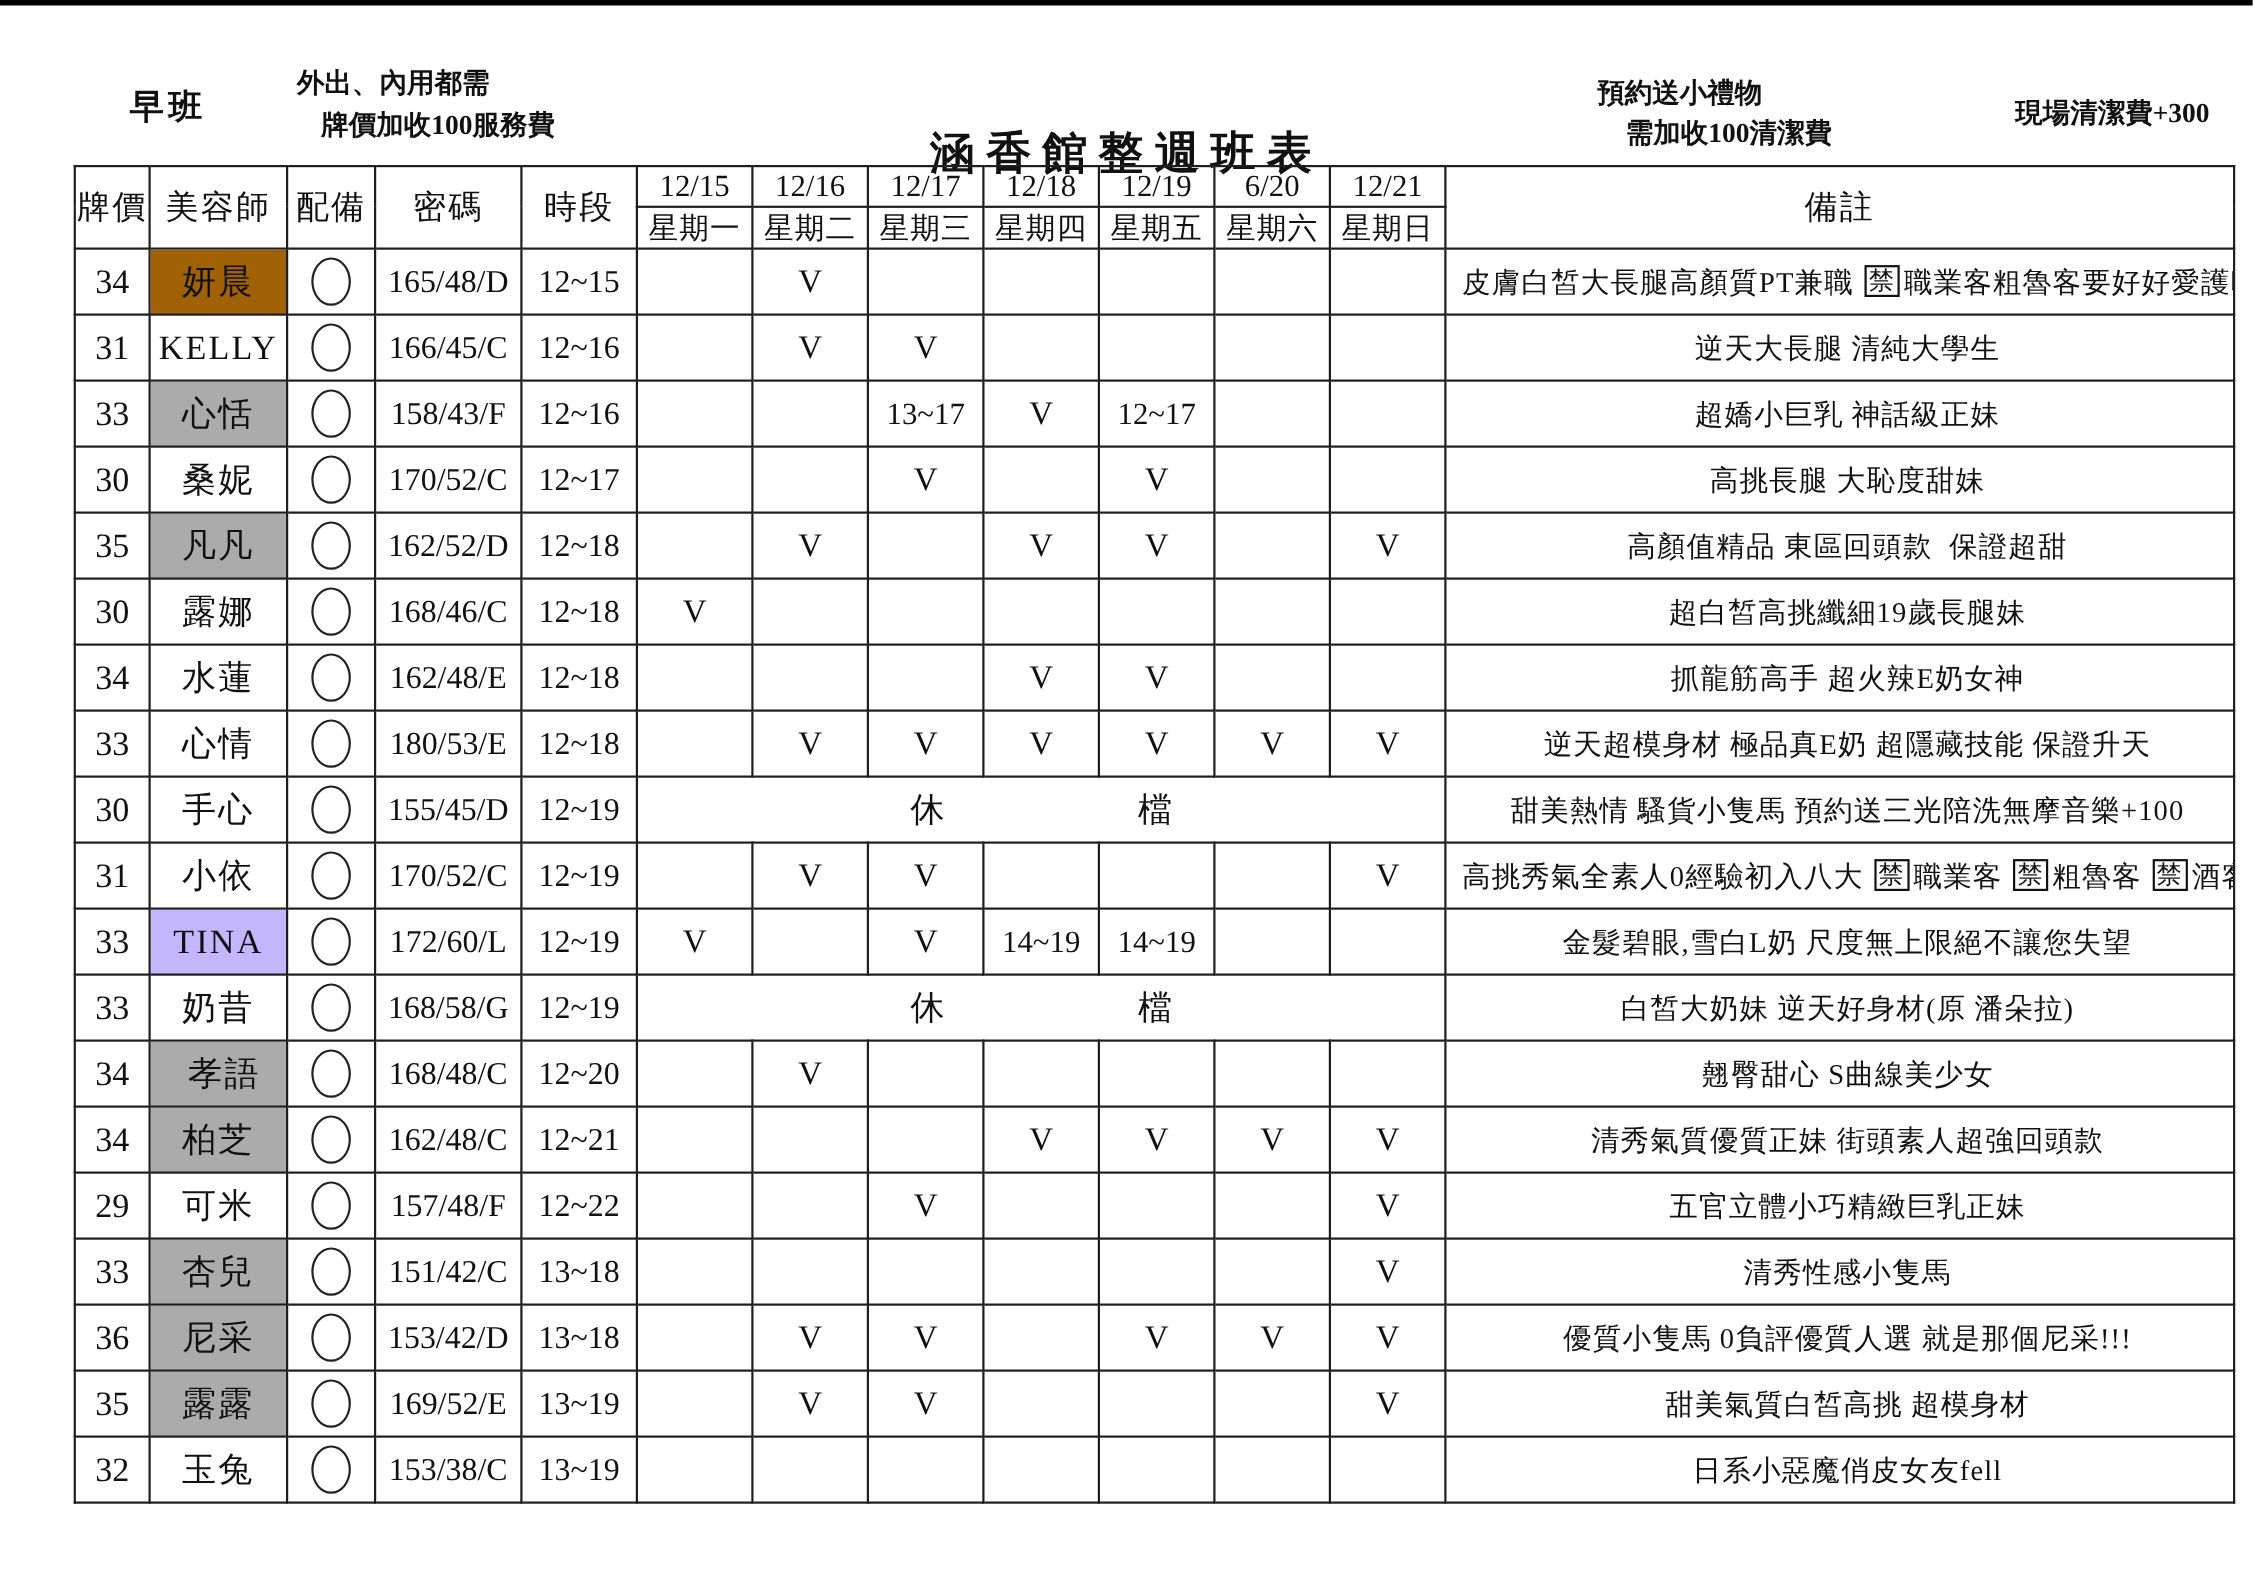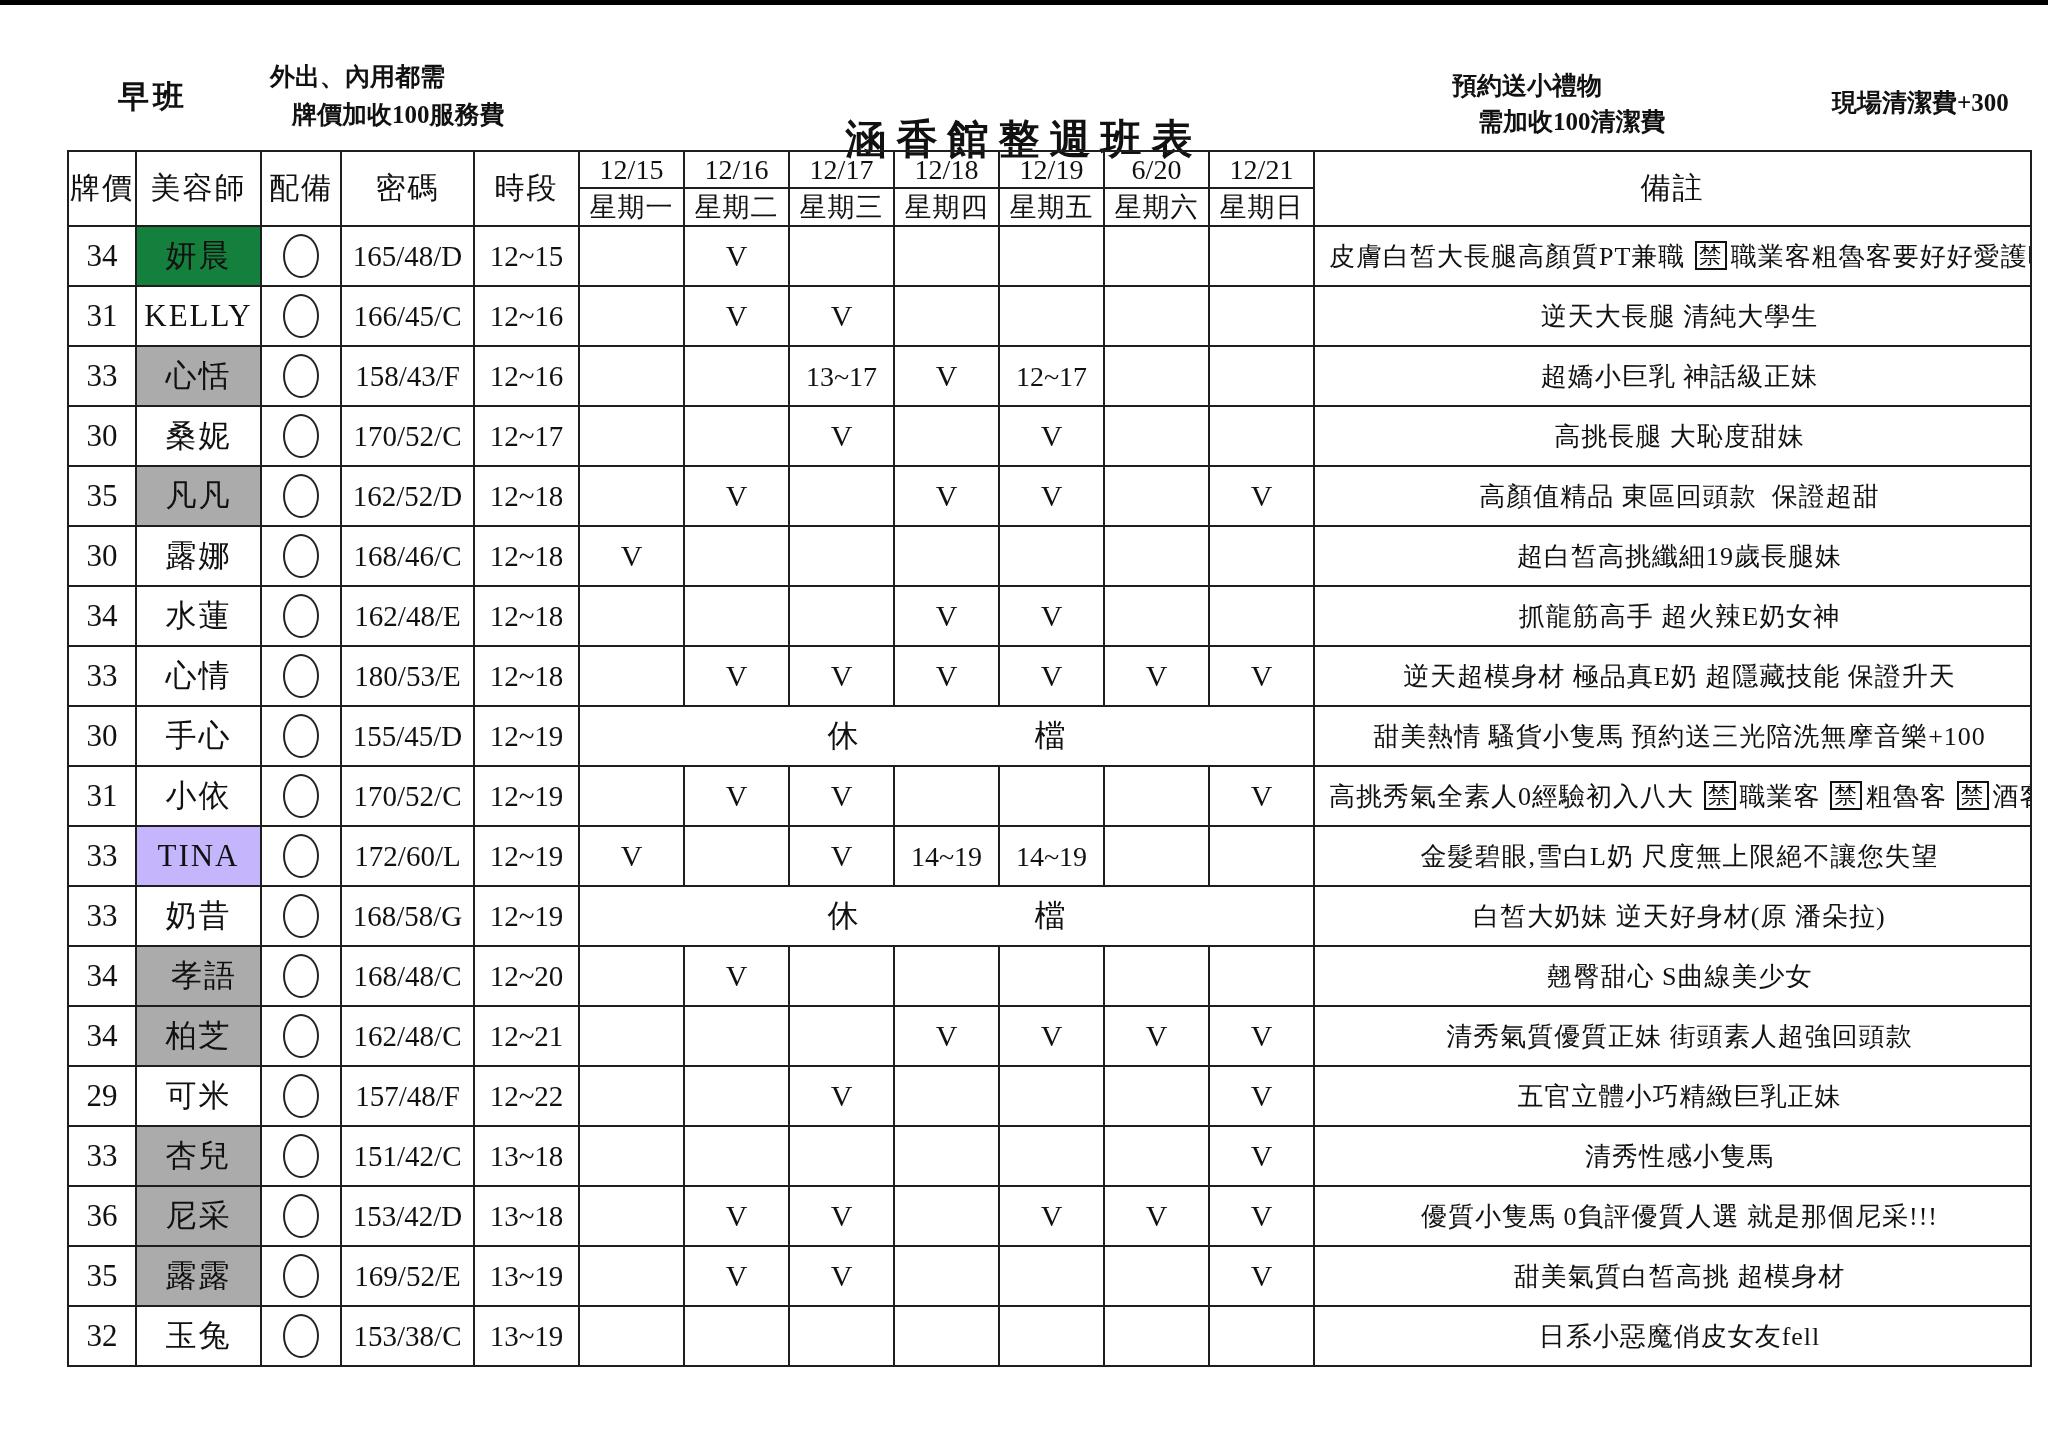--- a/index.html
+++ b/index.html
@@ -99,21 +99,21 @@
         <th class="weekday-cell">星期三</th>
         <th class="weekday-cell">星期四</th>
         <th class="weekday-cell">星期五</th>
         <th class="weekday-cell">星期六</th>
         <th class="weekday-cell">星期日</th>
       </tr>
     </thead>
   <tbody id="sched-body">
       <tr class="brow">
         <td class="price">34</td>
-        <td class="name shaded" style="background-color: #15803d;">妍晨</td>
+        <td class="name shaded" style="background-color: #a16207;">妍晨</td>
         <td class="equip"><span class="circle-glyph"></span></td>
         <td class="code">165/48/D</td>
         <td class="hours">12~15</td>
         <td class="day"></td>
         <td class="day"><span>V</span></td>
         <td class="day"></td>
         <td class="day"></td>
         <td class="day"></td>
         <td class="day"></td>
         <td class="day"></td>

